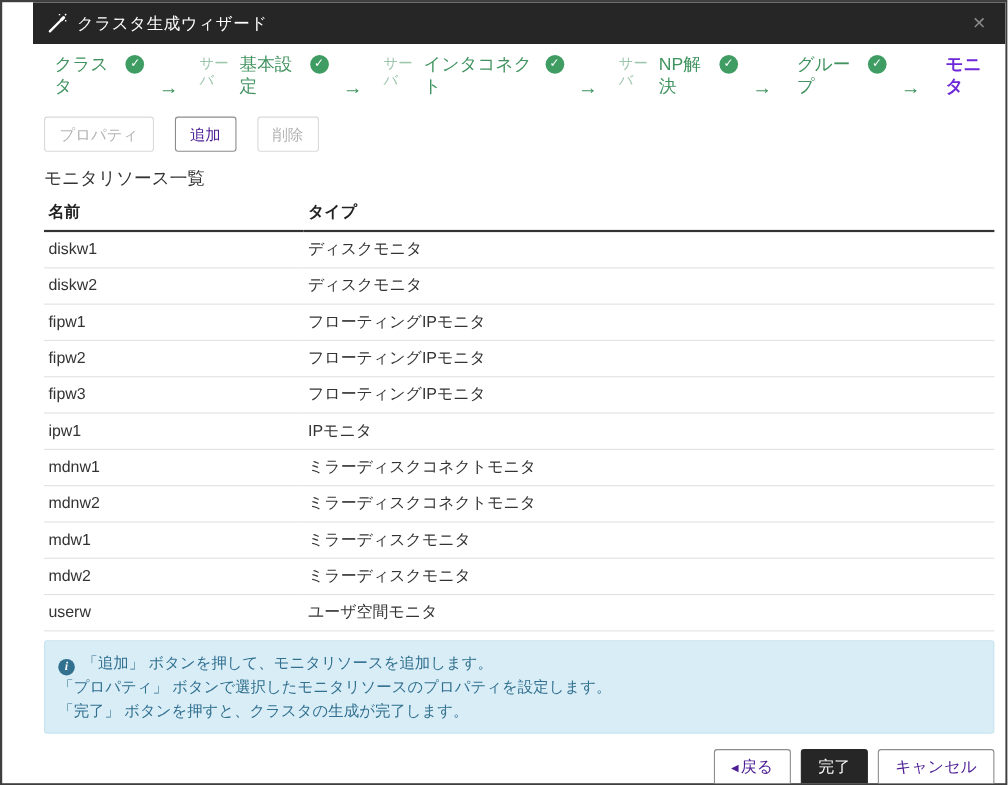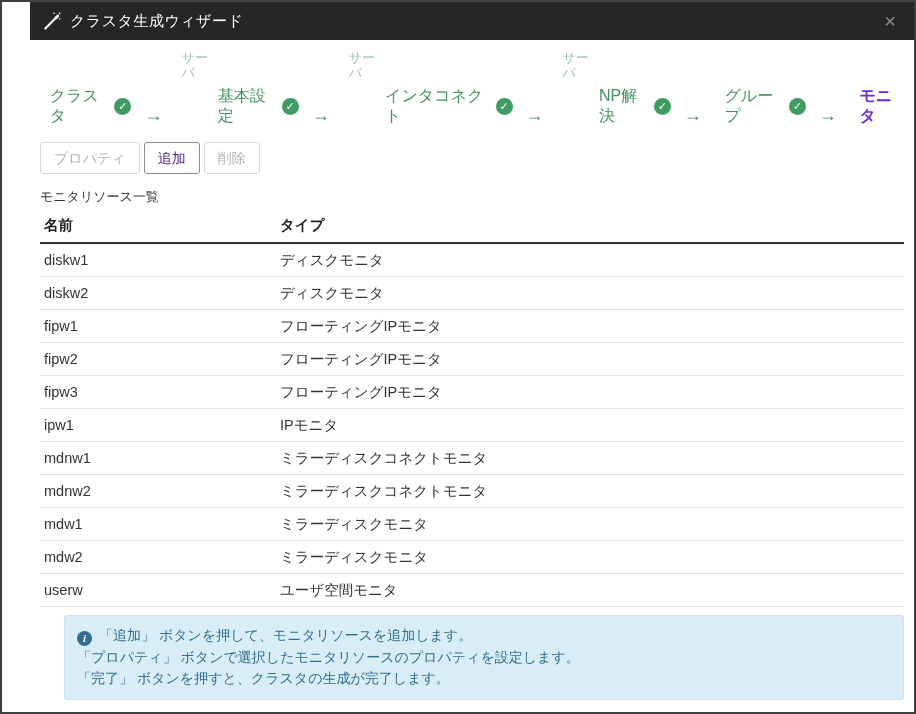--- a/index.html
+++ b/index.html
@@ -18,49 +18,49 @@
   .titlebar .close{
     margin-left:auto;color:#8a8a8a;font-size:20px;line-height:1;cursor:pointer;
     background:none;border:none;padding:2px 6px;font-family:inherit;
   }
   
   .content{flex:1;display:flex;flex-direction:column;padding:8px 10px 12px;box-sizing:border-box;}
   
   .steps{display:flex;align-items:flex-end;padding:2px 0 12px;flex-wrap:nowrap;}
   .step{display:flex;flex-direction:row;}
   .step-sub{font-size:13px;color:var(--accent-green-light);margin:0 0 3px 6px;min-height:15px;line-height:15px;}
-  .step-main{display:flex;align-items:center;font-size:16px;color:var(--accent-green);line-height:20px;margin-top:36px;}
+  .step-main{display:flex;font-size:16px;color:var(--accent-green);line-height:20px;}
   .step.current .step-main{color:#6d28d9;font-weight:bold;}
   .check{
     width:17px;height:17px;border-radius:50%;background:var(--check-green);
     color:#fff;font-size:11px;line-height:17px;text-align:center;margin-left:7px;flex:0 0 auto;
     font-weight:bold;
   }
   .step-arrow{color:var(--accent-green);font-size:18px;font-weight:bold;margin:0 13px;line-height:22px;}
   
-  .toolbar{display:flex;gap:4px;padding:4px 0 2px;}
+  .toolbar{display:flex;gap:19px;padding:4px 0 2px;}
   .btn{
     font-family:inherit;font-size:14px;background:#fff;border-radius:3px;
     padding:7px 13px;cursor:pointer;line-height:16px;
   }
   .btn.secondary{border:1px solid var(--button-border);color:#4c1d95;}
   .btn.disabled{border:1px solid var(--disabled-border);color:var(--disabled-fg);cursor:default;}
   
-  .list-caption{font-size:13px;color:var(--text);margin:12px 0 4px;}
+  .list-caption{font-size:16px;color:var(--text);margin:12px 0 4px;}
   table{width:100%;border-collapse:collapse;font-size:14.5px;color:var(--text);}
   th{
     text-align:left;font-weight:bold;padding:6px 4px 7px;color:#222;
     border-bottom:2px solid var(--header-border);font-size:14.5px;
   }
   th:first-child{width:228px;}
   td{padding:7px 4px;border-bottom:1px solid var(--row-border);line-height:18px;}
   
   .info-box{
     margin-top:8px;background:var(--info-bg);border:1px solid var(--info-border);
-    border-radius:3px;padding:9px 12px;color:var(--info-fg);font-size:14px;line-height:1.55;margin-left:24px;
+    border-radius:3px;padding:9px 12px;color:var(--info-fg);font-size:14px;line-height:1.55;
   }
   .info-icon{
     display:inline-block;width:15px;height:15px;border-radius:50%;
     background:var(--info-fg);color:#fff;font-size:11px;font-weight:bold;
     text-align:center;line-height:15px;margin-right:7px;vertical-align:-2px;
     font-family:"Liberation Serif","DejaVu Serif",serif;font-style:italic;
   }
   
   .footer{margin-top:auto;display:flex;justify-content:flex-end;gap:9px;padding-top:14px;}
   .footer .btn{font-size:14.5px;padding:8px 15px;}

